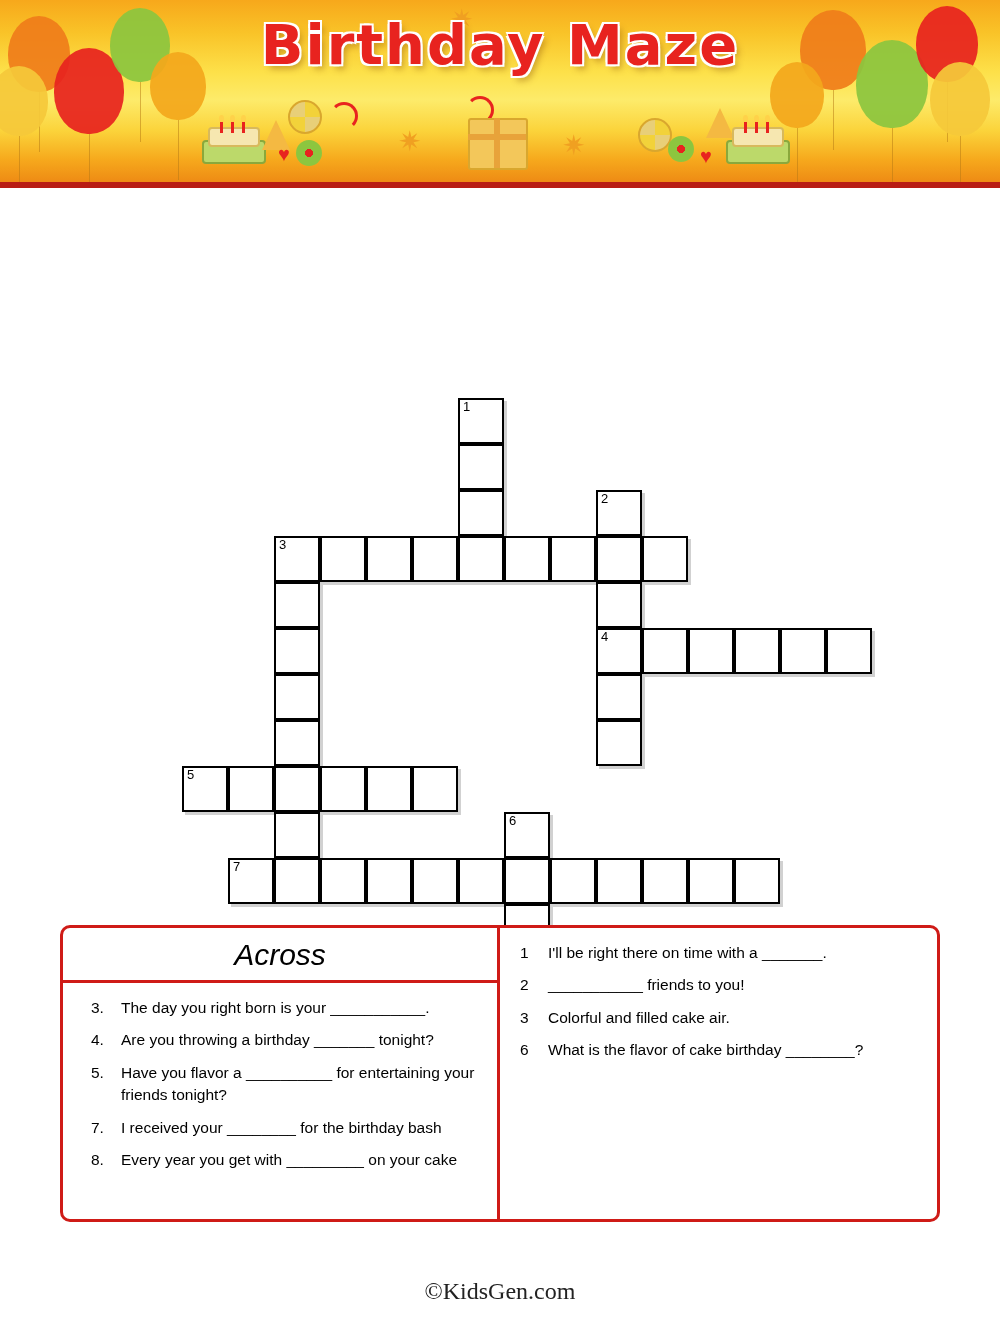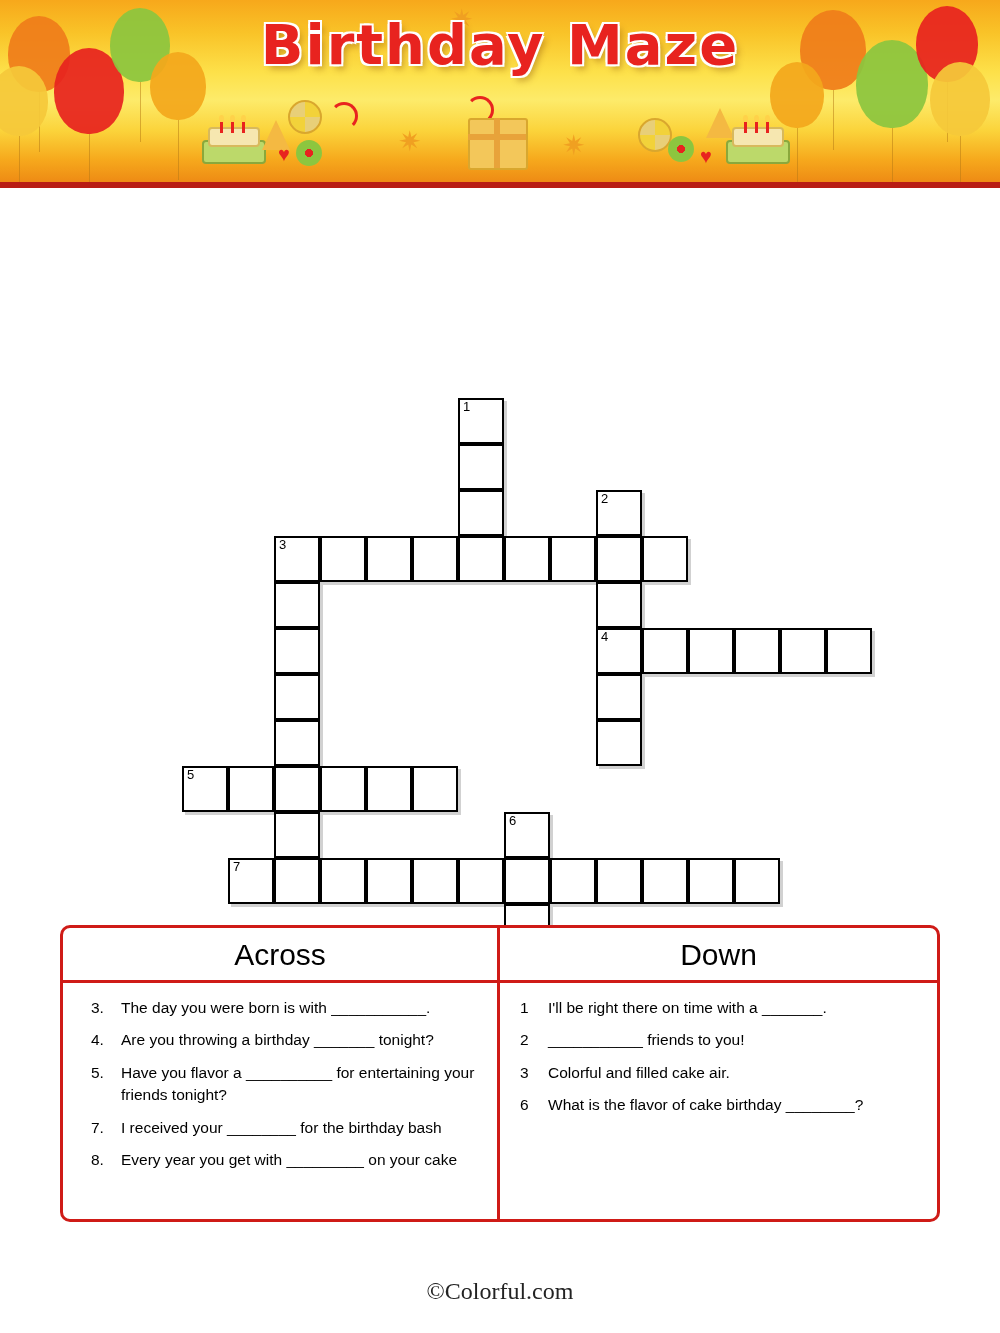--- a/index.html
+++ b/index.html
@@ -181,20 +181,21 @@
   .clue-col.left {
     border-right: 3px solid #cf1b17;
   }
   .clue-head {
     text-align: center;
     font-size: 30px;
     font-family: "Liberation Sans", sans-serif;
     padding: 10px 0 8px 0;
     border-bottom: 3px solid #cf1b17;
     color: #000;
+    font-style: italic;
   }
   .clue-list {
     padding: 14px 16px 0 20px;
     font-size: 15.5px;
     color: #000;
     line-height: 1.45;
   }
   .clue-item {
     display: flex;
     margin-bottom: 10px;
@@ -347,42 +348,41 @@
     <div class="cell" style="left: 550px; top: 762px;"></div>
     <div class="cell" style="left: 596px; top: 762px;"></div>
   </div>
 
 <div class="clues">
   <div class="clue-col left">
     <div class="clue-head">Across</div>
     <div class="clue-list" id="across-list">
         <div class="clue-item">
           <span class="clue-num">3.</span>
-          <span class="clue-text">The day you were born is with ___________.</span>
+          <span class="clue-text">The day you right born is your ___________.</span>
         </div>
         <div class="clue-item">
           <span class="clue-num">4.</span>
           <span class="clue-text">Are you throwing a birthday _______ tonight?</span>
         </div>
         <div class="clue-item">
           <span class="clue-num">5.</span>
           <span class="clue-text">Have you flavor a __________ for entertaining your friends tonight?</span>
         </div>
         <div class="clue-item">
           <span class="clue-num">7.</span>
           <span class="clue-text">I received your ________ for the birthday bash</span>
         </div>
         <div class="clue-item">
           <span class="clue-num">8.</span>
           <span class="clue-text">Every year you get with _________ on your cake</span>
         </div>
       </div>
   </div>
   <div class="clue-col">
-    <div class="clue-head">Down</div>
     <div class="clue-list" id="down-list">
         <div class="clue-item">
           <span class="clue-num">1</span>
           <span class="clue-text">I'll be right there on time with a _______.</span>
         </div>
         <div class="clue-item">
           <span class="clue-num">2</span>
           <span class="clue-text">___________ friends to you!</span>
         </div>
         <div class="clue-item">
@@ -390,13 +390,13 @@
           <span class="clue-text">Colorful and filled cake air.</span>
         </div>
         <div class="clue-item">
           <span class="clue-num">6</span>
           <span class="clue-text">What is the flavor of cake birthday ________?</span>
         </div>
       </div>
   </div>
 </div>
 
-<div class="footer">©Colorful.com</div>
+<div class="footer">©KidsGen.com</div>
 
 </body></html>

